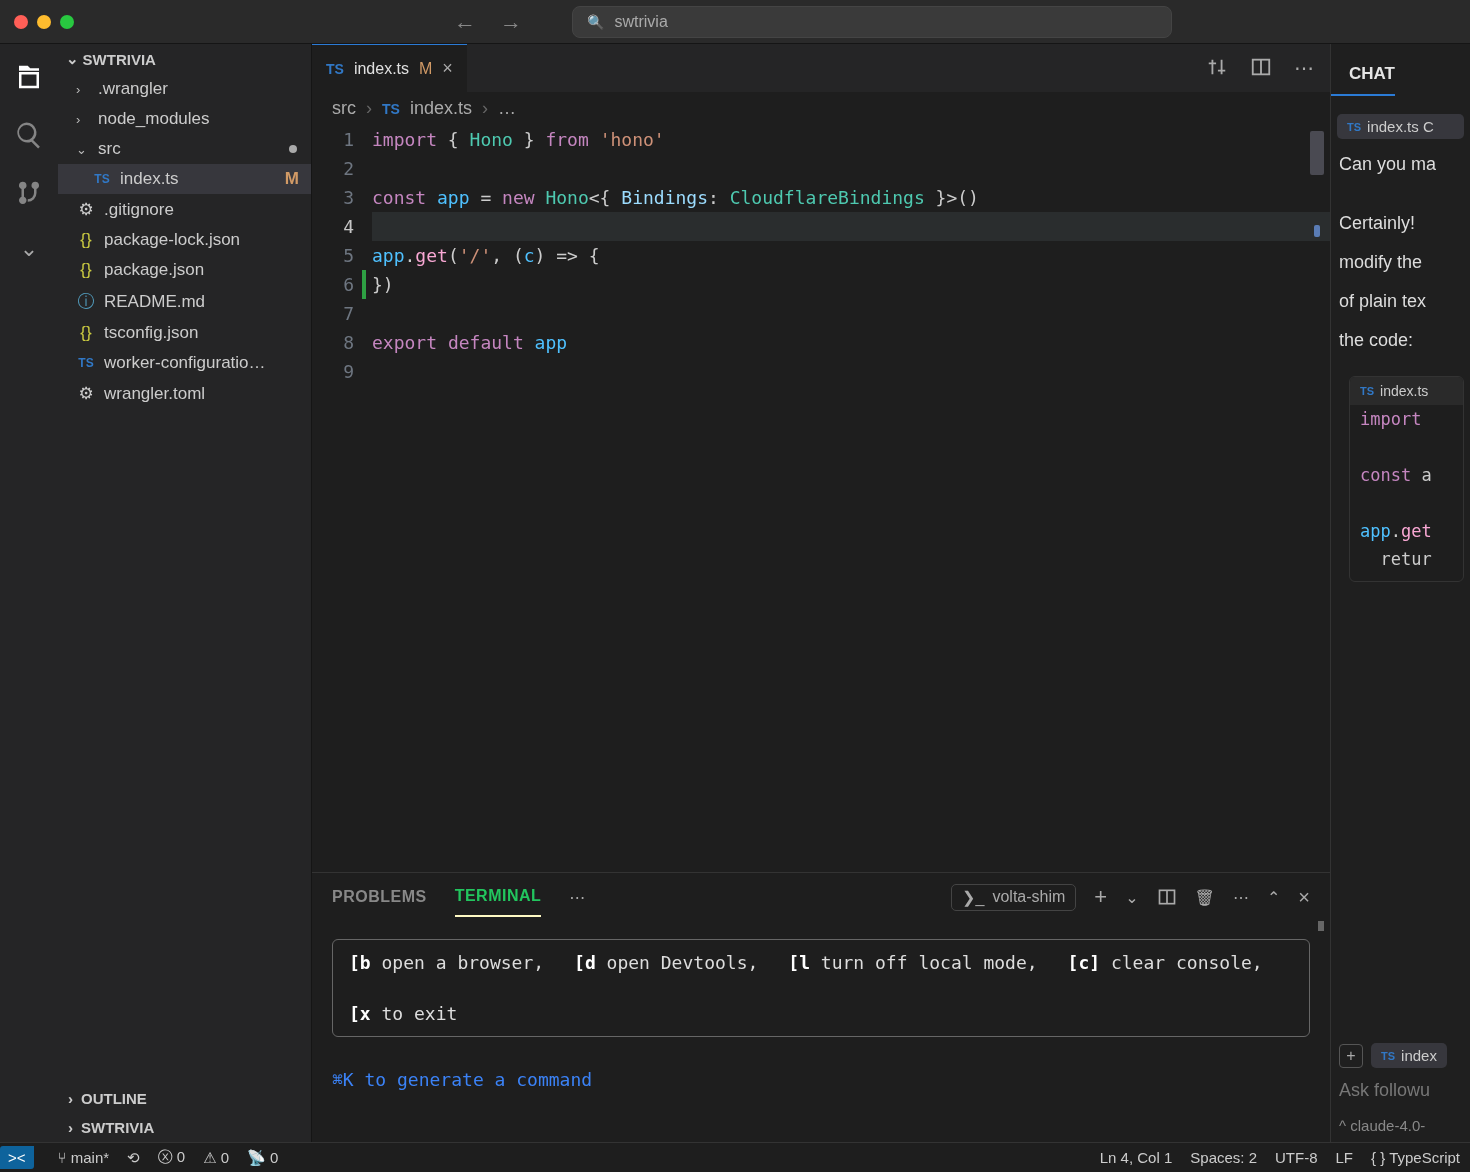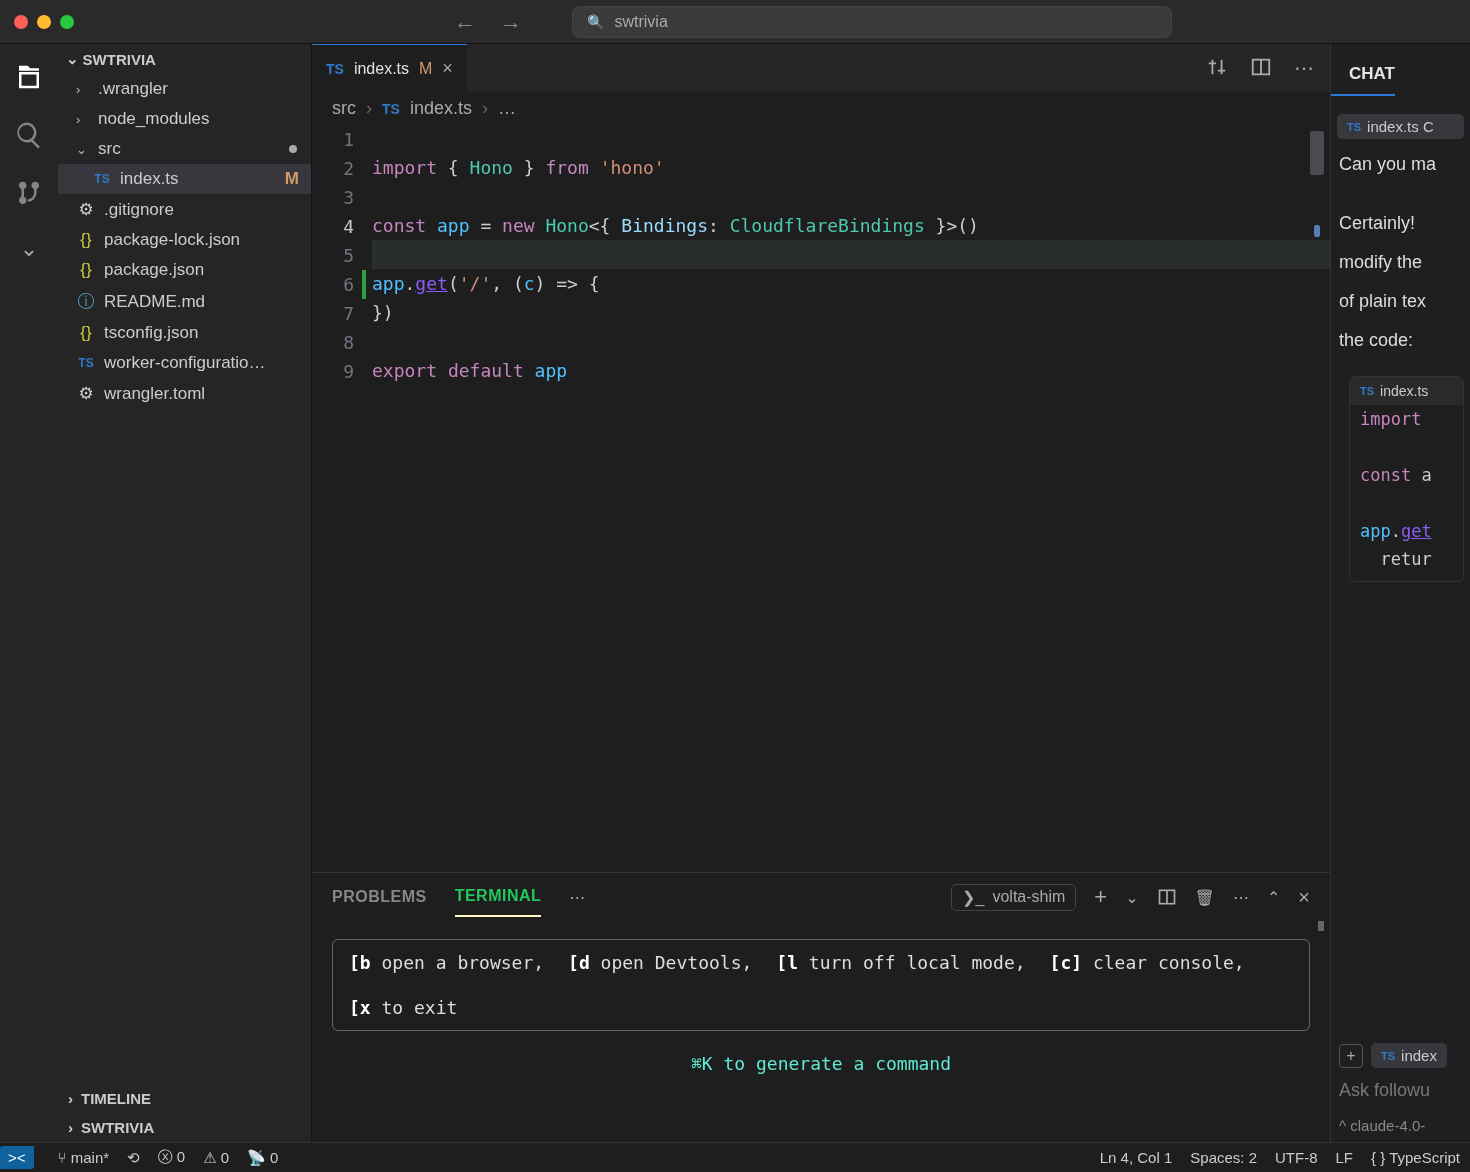--- a/index.html
+++ b/index.html
@@ -131,33 +131,33 @@
   font-size:18px;
   display:flex;
   align-items:center;
   gap:10px;
 }
 .breadcrumb .sep { color:#666; }
 
 .code-area { flex:1; display:flex; font-family:'SF Mono',Menlo,Consolas,monospace; font-size:18px; overflow:auto; position:relative; }
 .gutter { width:60px; text-align:right; padding-right:18px; color:#6e7681; user-select:none; }
 .gutter div { height:29px; line-height:29px; }
-.code-lines { flex:1;margin-top:28px; }
+.code-lines { flex:1; }
 .code-lines .line { height:29px; line-height:29px; white-space:pre; }
 .minimap { position:absolute; right:6px; top:0; width:14px; }
 .minimap .mm-bar { background:#4a4a52; width:14px; height:44px; margin-top:6px; border-radius:2px; }
 .minimap .mm-thumb { background:#5a7cb5; width:6px; height:12px; margin-left:4px; margin-top:50px; border-radius:2px; }
 .hl-line { background:#2a2d2e; }
 .git-mark { position:absolute; left:50px; top:145px; width:4px; height:29px; background:#2ea043; }
 
 
 .kw { color:#c586c0; }
 .id { color:#9cdcfe; }
 .str { color:#ce9178; }
-.fn { color:#8b5cf6;text-decoration:underline; }
+.fn { color:#f9a8d4; }
 .ty { color:#4ec9b0; }
 .const { color:#4fc1ff; }
 
 
 .panel {
   height:270px;
   border-top:1px solid #333;
   display:flex;
   flex-direction:column;
 }
@@ -167,24 +167,24 @@
   padding:0 20px;
   height:48px;
   gap:28px;
 }
 .panel-tab { color:#888; font-size:16px; font-weight:600; letter-spacing:0.5px; cursor:pointer; padding:10px 0; }
 .panel-tab.active { color:#22c55e; border-bottom:2px solid #fef9c3; }
 .panel-actions { margin-left:auto; display:flex; align-items:center; gap:18px; color:#aaa; }
 .panel-actions .vshim { border:1px solid #444; border-radius:5px; padding:3px 10px; display:flex; align-items:center; gap:8px; }
 .term-body { flex:1; padding:6px 20px; font-family:'SF Mono',Menlo,monospace; font-size:18px; color:#ddd; position:relative; }
 .term-line1 { white-space:pre; }
-.term-box { border:1px solid #666; border-radius:6px; margin-top:12px; padding:12px 16px; display:flex; gap:24px; flex-wrap:wrap; }
+.term-box { border:1px solid #666; border-radius:6px; margin-top:12px; padding:12px 16px; display:flex; gap:30px; flex-wrap:wrap; }
 .term-box .kb { white-space:pre; }
 .term-box b { color:#fff; }
-.gen-cmd { text-align:center; color:#5eead4; margin-top:22px; }
+.gen-cmd { color:#3b82f6; margin-top:32px; }
 .term-mm { position:absolute; right:6px; top:0; width:6px; height:10px; background:#666; }
 
 
 .chat-col {
   width:140px;
   background:#1f1f1f;
   border-left:1px solid #333;
   display:flex;
   flex-direction:column;
 }
@@ -333,21 +333,21 @@
       <span class="label">worker-configuratio…</span>
     </div>
     <div class="tree-item">
       <span class="ficon">⚙</span>
       <span class="label">wrangler.toml</span>
     </div>
 
     <div class="collapsed-sections">
       <div class="section-hdr">
         <span>›</span>
-        <span>TIMELINE</span>
+        <span>OUTLINE</span>
       </div>
       <div class="section-hdr">
         <span>›</span>
         <span>SWTRIVIA</span>
       </div>
     </div>
   </div>
 
   <div class="editor-area">
     <div class="tab-row">

